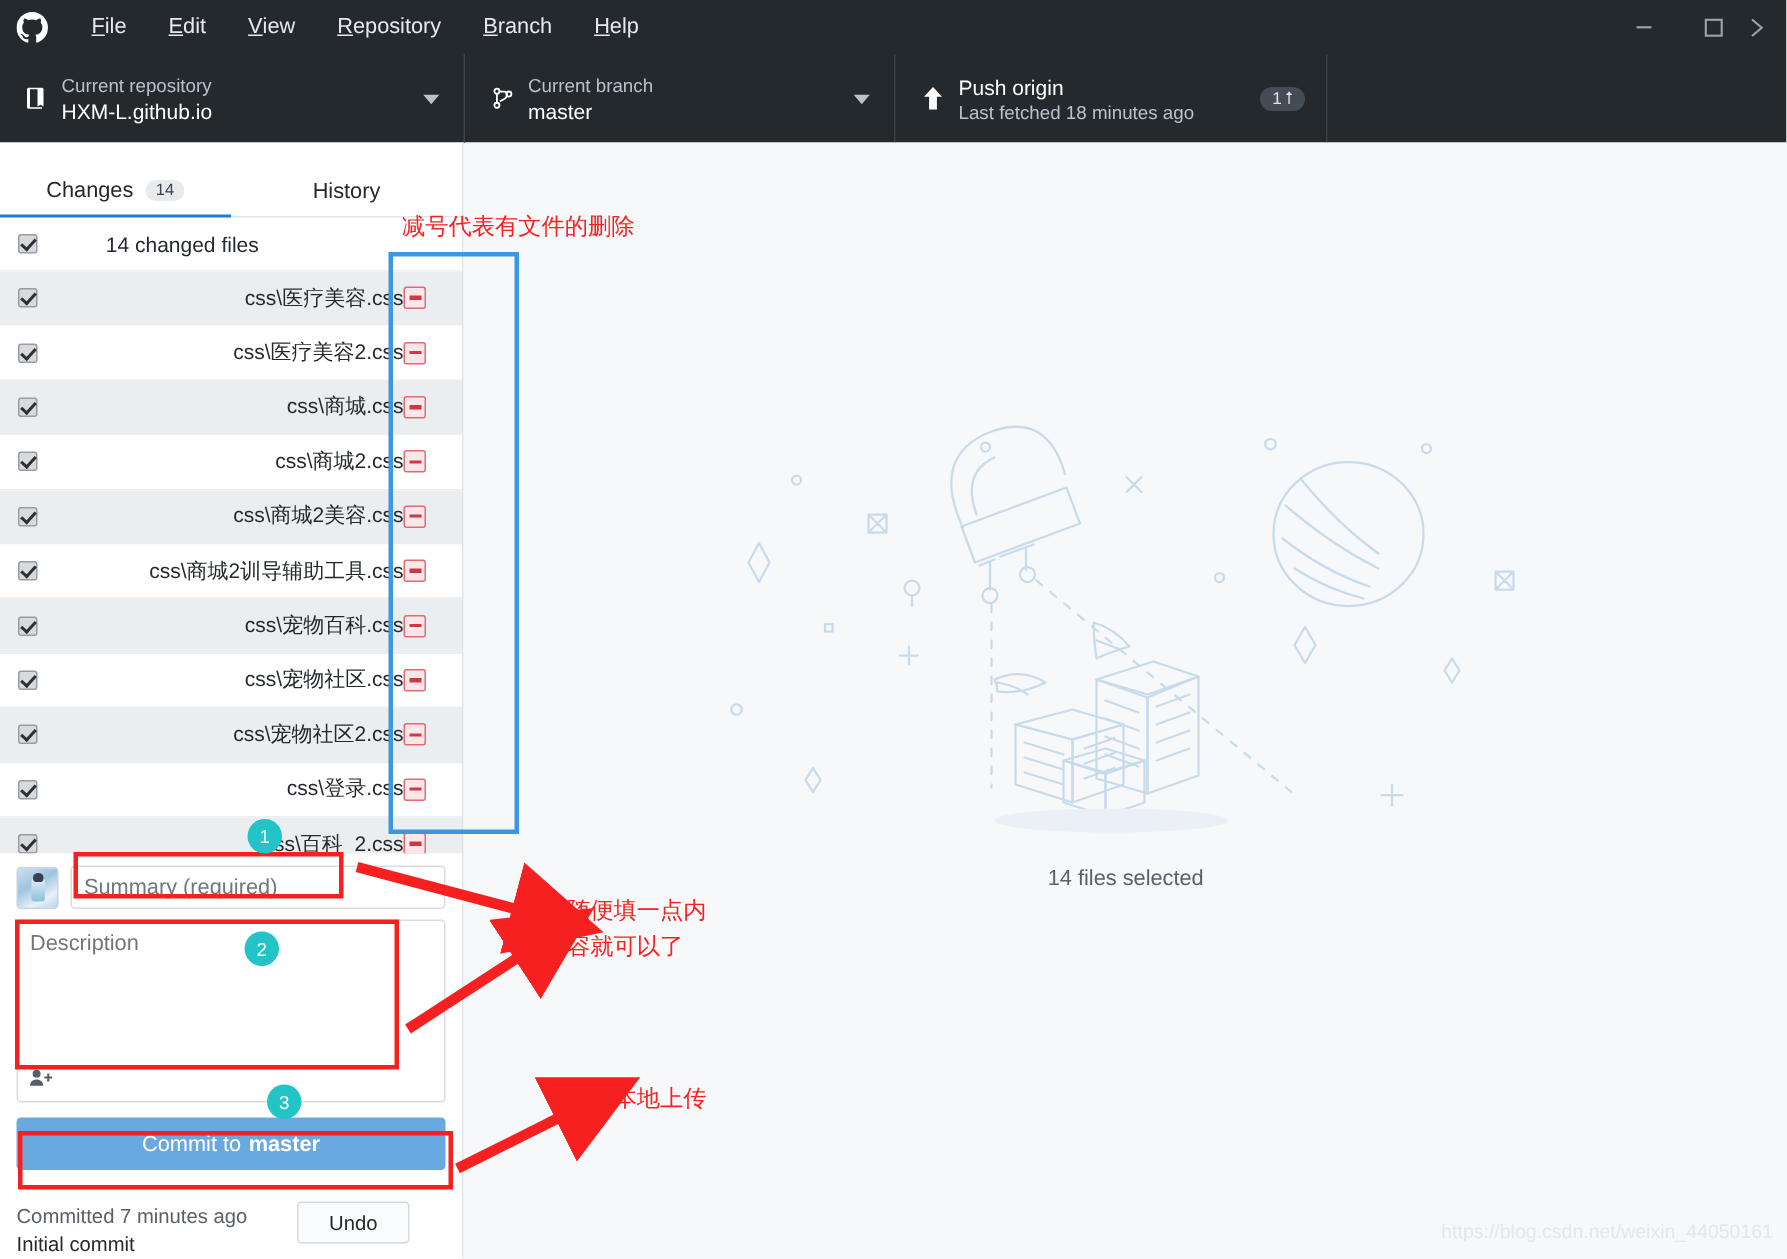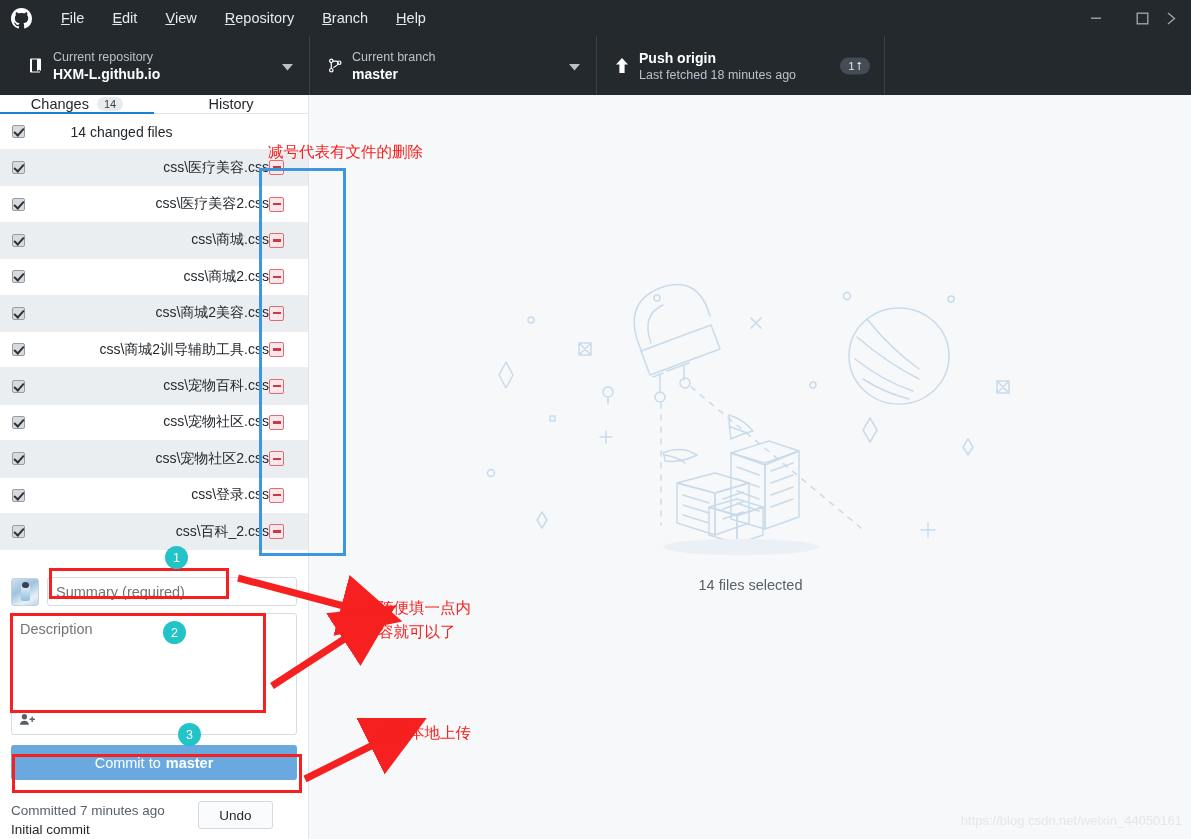--- a/index.html
+++ b/index.html
@@ -32,42 +32,42 @@
 
   
   .toolbar {
     position: absolute; top: 36px; left: 0; width: 1191px; height: 59px;
     background: #24292e; display: flex; align-items: stretch;
   }
   .tb-cell {
     display: flex; align-items: center; position: relative;
     border-right: 1px solid #3c4146;
   }
-  .tb-repo { width: 310px; padding-left: 23px; }
+  .tb-repo { width: 310px; padding-left: 11px; }
   .tb-branch { width: 287px; padding-left: 12px; }
   .tb-push { width: 288px; padding-left: 12px; }
   .tb-rest { flex: 1; border-right: none; }
   .tb-icon { width: 26px; display:flex; align-items:center; justify-content:center; flex-shrink: 0; }
   .tb-text { display: flex; flex-direction: column; justify-content: center; margin-left: 4px; }
   .tb-label { color: #b8c2cc; font-size: 12.5px; line-height: 16px; }
-  .tb-value { color: #ffffff; font-size: 14px; font-weight: bold; line-height: 18px; }
+  .tb-value { color: #ffffff; font-size: 14px; font-weight: normal; line-height: 18px; }
   .tb-caret { position: absolute; right: 16px; top: 50%; transform: translateY(-50%); }
   .push-badge {
     position: absolute; right: 14px; top: 50%; transform: translateY(-50%);
     background: #444d56; color: #dfe3e8; border-radius: 9px;
     font-size: 11.5px; padding: 2px 8px 2px 8px; display: flex; align-items: center; gap: 2px;
   }
 
   
   .sidebar {
     position: absolute; top: 95px; left: 0; width: 309px; height: 744px;
     background: #ffffff; border-right: 1px solid #e1e4e8;
     display: flex; flex-direction: column;
   }
-  .tabs { display: flex; height: 19px; background: #ffffff; flex-shrink: 0; }
+  .tabs { display: flex; height: 34px; background: #ffffff; flex-shrink: 0; margin-top: 16px; }
   .tab {
     flex: 1; display: flex; align-items: center; justify-content: center;
     font-size: 14.5px; color: #24292e; position: relative; cursor: default;
     border-bottom: 1px solid #e1e4e8;
   }
   .tab.active { border-bottom: 2px solid #1d7fd1; }
   .tab .count {
     margin-left: 8px; background: #e8ebee; color: #3a4148; border-radius: 9px;
     font-size: 11px; padding: 1px 7px;
   }

